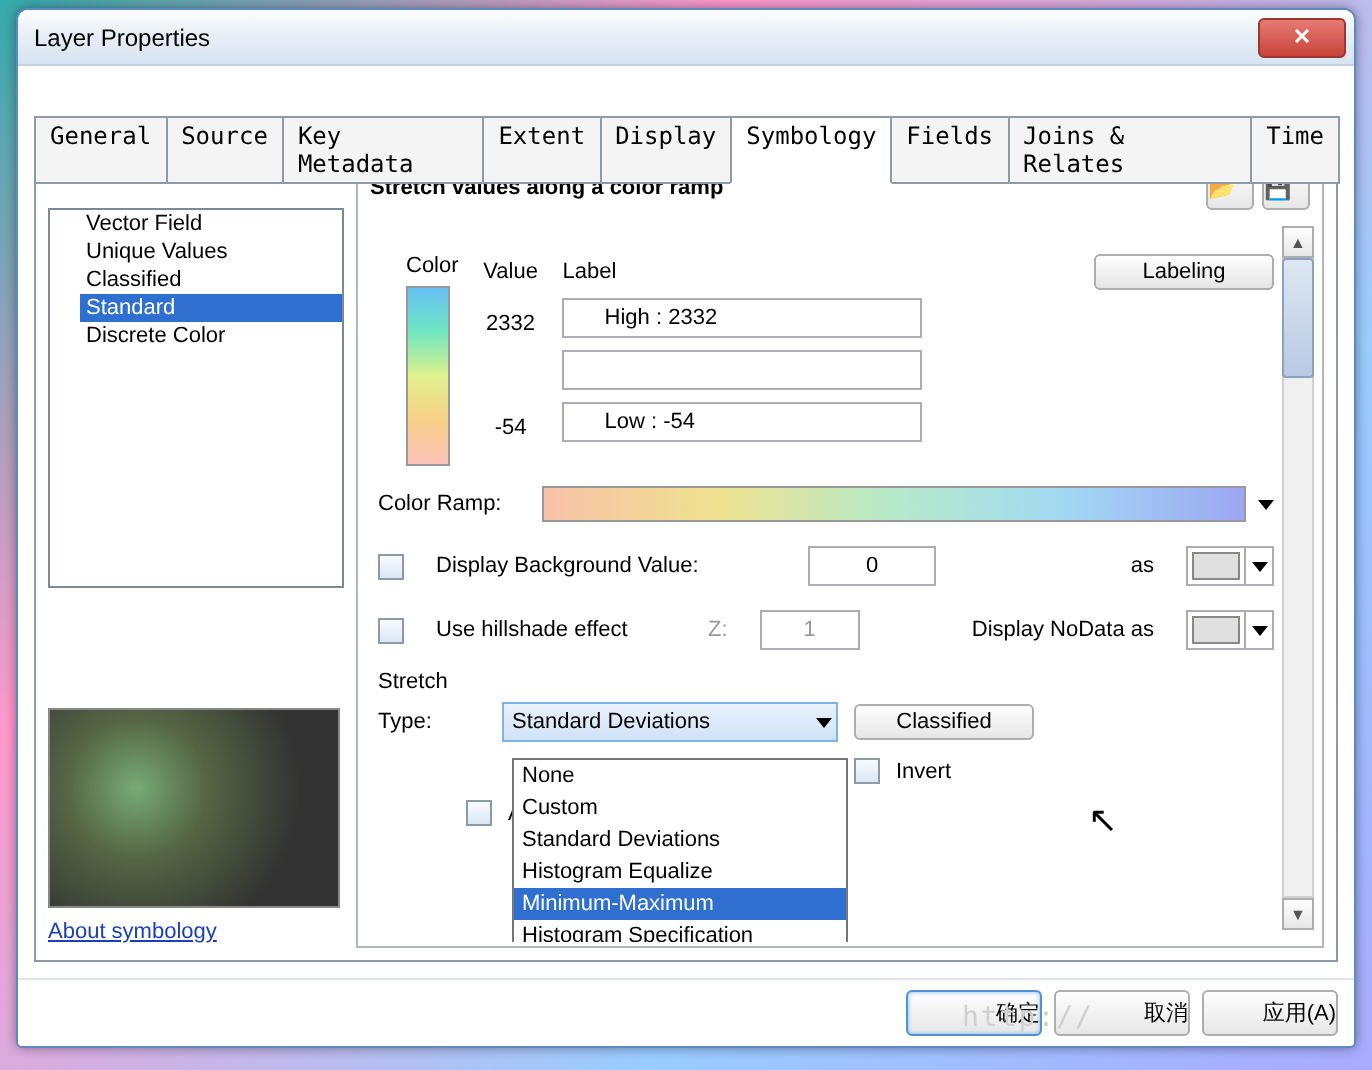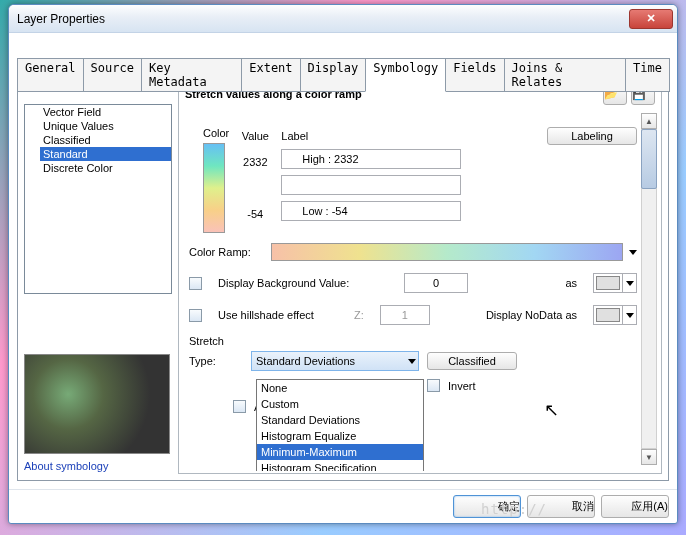--- a/index.html
+++ b/index.html
@@ -12,21 +12,21 @@
   .tabs { display: flex; position: relative; top: 19px; }
   .tab { border: 1px solid #8d9aa8; padding: 2px 7px; background: #f4f4f4; margin-right: -1px; font-family: "SimSun", monospace; font-size: 12px; }
   .tab.active { background: #fff; border-bottom: 1px solid #fff; position: relative; z-index: 2; }
   .tab-panel { flex: 1; border: 1px solid #8d9aa8; padding: 4px 6px 6px 6px; display: flex; gap: 6px; }
   .left-panel { width: 148px; display: flex; flex-direction: column; }
   .show-lbl { margin-bottom: 14px; }
   .listbox { border: 1px solid #7a8a99; height: 190px; padding-left: 15px; }
   .listbox div { padding: 1px 3px; }
   .listbox .selected { background: #2f6fd0; color: #fff; }
   .thumb { margin-top: 60px; width: 146px; height: 100px; background: radial-gradient(circle at 30% 40%, #7a7 0%, #564 30%, #333 70%); background-size: cover; border: 1px solid #888; }
-  .about { color: #1a3fb8; margin-top: 6px; display: inline-block; }
+  .about { color: #1a3fb8; text-decoration: underline; margin-top: 6px; display: inline-block; }
   .right-panel { flex: 1; display: flex; flex-direction: column; border: 1px solid #b0b8c0; padding: 2px; }
   .ramp-title { font-weight: bold; padding: 2px 4px; display: flex; align-items: center; }
   .ramp-title span { flex: 1; }
   .icon-btn { width: 24px; height: 22px; border: 1px solid #adadad; background: linear-gradient(#fefefe,#e6e6e6); border-radius: 3px; margin-left: 4px; display: flex; align-items: center; justify-content: center; }
   .scroll-area { flex: 1; position: relative; overflow: hidden; padding: 6px 22px 6px 8px; }
   .vscroll { position: absolute; right: 2px; top: 6px; bottom: 6px; width: 16px; }
   .vscroll .track { position: absolute; inset: 16px 0 16px 0; background: #f0f0f0; border: 1px solid #d0d0d0; }
   .vscroll .thumb-bar { position: absolute; top: 16px; left: 0; right: 0; height: 60px; background: linear-gradient(#dde6f1,#b7cbe3); border: 1px solid #8aa2c0; border-radius: 2px; }
   .vscroll .arrow { position: absolute; left: 0; right: 0; height: 16px; background: linear-gradient(#fefefe,#e6e6e6); border: 1px solid #adadad; display:flex; align-items:center; justify-content:center; font-size:8px; color:#555; }
   .vscroll .arrow.up { top: 0; }

